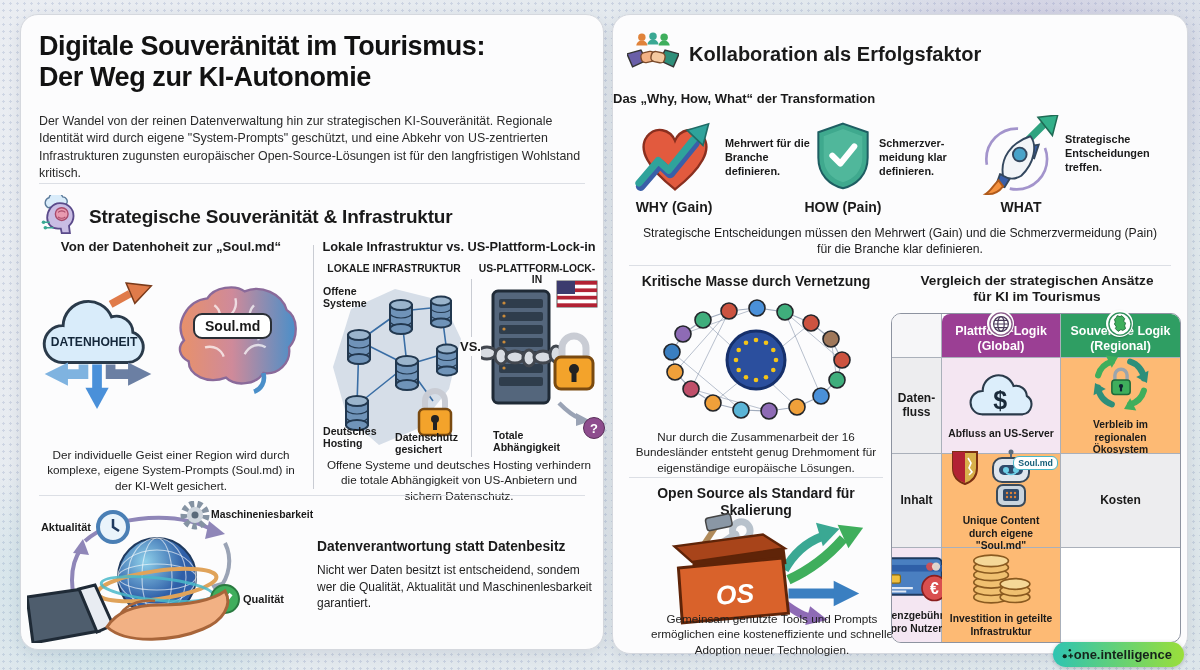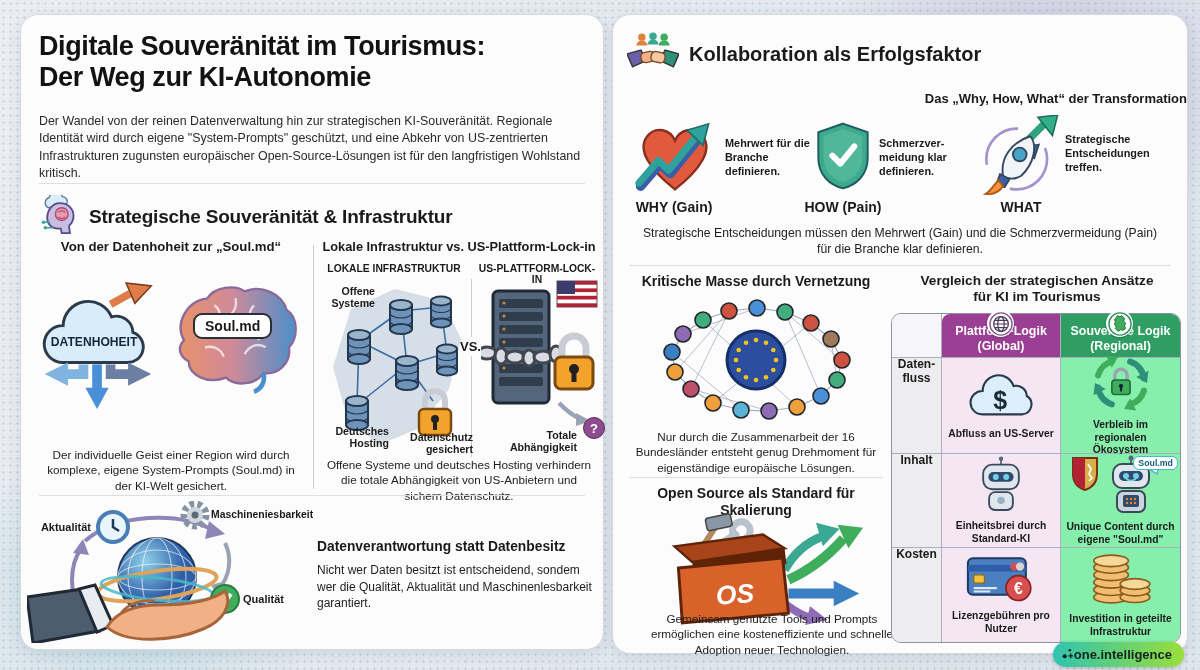--- a/index.html
+++ b/index.html
@@ -19,35 +19,35 @@
   .intro{font-size:12.4px;line-height:1.4;color:#2a2a2a}
   .sech{font-size:19px;font-weight:800;letter-spacing:-.2px}
   .h3{font-size:13.2px;font-weight:800;text-align:center;line-height:1.2}
   .h3l{font-size:13.8px;font-weight:800}
   .cap{font-size:11.7px;text-align:center;line-height:1.32;color:#1d1d1d}
   .body12{font-size:12px;line-height:1.38;color:#1d1d1d}
   .subcolh{font-size:10.3px;font-weight:800;text-align:center}
   .lab{font-size:10.6px;font-weight:800;line-height:1.15}
   .whwtext{font-size:10.9px;font-weight:800;line-height:1.28}
   .whwlabel{font-size:14px;font-weight:800;text-align:center}
-  .center{text-align:right}
+  .center{text-align:left}
   b{font-weight:400}
   .tbl{position:absolute;display:grid;grid-template-columns:50px 119px 119px;grid-template-rows:44px 96px 94px 94px;
        border:1.5px solid #8d93a0;border-radius:10px;overflow:hidden;background:#fff}
   .tbl>div{border-right:1px solid #aab0ba;border-bottom:1px solid #aab0ba}
   .tbl>div:nth-child(3n){border-right:none}
   .tbl>div:nth-child(n+10){border-bottom:none}
   .tcorner{background:#f6f6f8}
   .th{display:flex;flex-direction:column;align-items:center;justify-content:center;color:#fff;font-weight:800;font-size:12.4px;line-height:1.18;padding-top:7px;text-align:center}
   .th.purple{background:#9b3f94;border-top-left-radius:8px}
   .th.green{background:#2f9e63;border-top-right-radius:8px}
-  .tlabel{display:flex;flex-direction:column;align-items:center;background:#ededef;font-weight:800;font-size:12px;text-align:center;line-height:1.15}
+  .tlabel{display:flex;flex-direction:column;align-items:center;justify-content:center;background:#ededef;font-weight:800;font-size:12px;text-align:center;line-height:1.15}
   .tcell{display:flex;flex-direction:column;align-items:center;justify-content:center;gap:3px;padding:3px 5px;text-align:center}
   .tcell.pink{background:#f4e6f2}
-  .tcell.green{background:#86efac}
+  .tcell.green{background:#fdba74}
   .tcap{font-size:10.3px;font-weight:800;line-height:1.22}
   .hdricon{position:absolute;width:27px;height:27px;border-radius:50%;background:#fff;display:flex;align-items:center;justify-content:center;z-index:3;box-shadow:0 1px 2px rgba(0,0,0,.25)}
   .badge{position:absolute;right:16px;bottom:3px;height:25px;padding:0 12px 0 8px;border-radius:13px;
          background:linear-gradient(90deg,#2fc4b2,#9ade3a);display:flex;align-items:center;
          font-weight:800;font-size:13px;color:#15231a;box-shadow:0 1px 4px rgba(0,0,0,.22)}
   .pill{position:absolute;background:#fff;border:2.5px solid #2a2f36;border-radius:9px;font-weight:800;font-size:14px;padding:3px 10px}
   .vsmask{position:absolute;background:#fcfcfd;font-size:13px;font-weight:800;padding:2px 3px}
   .qmark{position:absolute;width:20px;height:20px;border-radius:50%;background:#8e4d8e;color:#fff;font-weight:800;font-size:13px;display:flex;align-items:center;justify-content:center;border:1.5px solid #5a2f5a}
   svg text{font-family:"Liberation Sans",sans-serif}
 </style>
@@ -494,35 +494,20 @@
             <circle cx="40" cy="42" r="2.8" fill="#123"></circle>
               <rect x="38.6" y="43" width="2.8" height="6" fill="#123"></rect>
           </svg>
         </span>
         <div class="tcap">Verbleib im regionalen Ökosystem</div>
       </div>
 
       <div class="tlabel">
         <span>Inhalt</span>
       </div>
-      <div class="tcell pink">
-        <span>
-          <svg viewBox="0 0 70 78" width="52" height="58">
-            <line x1="35" y1="5" x2="35" y2="13" stroke="#5a6a7a" stroke-width="2.5"></line>
-              <circle cx="35" cy="5" r="3" fill="#5a6a7a"></circle>
-            <rect x="11" y="13" width="48" height="33" rx="12" fill="#dfe6ee" stroke="#3a4a5a" stroke-width="2.5"></rect>
-            <rect x="18" y="23" width="34" height="13" rx="6.5" fill="#2f4a6a"></rect>
-            <circle cx="28" cy="29.5" r="4" fill="#6fd0e8"></circle>
-              <circle cx="42" cy="29.5" r="4" fill="#6fd0e8"></circle>
-            <rect x="19" y="50" width="32" height="24" rx="8" fill="#dfe6ee" stroke="#3a4a5a" stroke-width="2.5"></rect>
-            <circle cx="35" cy="61" r="5" fill="#9ab0c4"></circle>
-          </svg>
-        </span>
-        <div class="tcap">Einheitsbrei durch Standard-KI</div>
-      </div>
       <div class="tcell green" style="position:relative">
         <span>
           <svg viewBox="0 0 104 60" width="104" height="60">
             <g>
               <path d="M4 4h24v16c0 9-6 14-12 16-6-2-12-7-12-16Z" fill="#d8b04a" stroke="#7a2f12" stroke-width="2"></path>
               <path d="M4 4h12v31c-6-2-12-7-12-15Z" fill="#b22234"></path>
               <path d="M19 10l3 5-2 5 3 4-3 3" stroke="#fff" stroke-width="1.6" fill="none"></path>
             </g>
             <line x1="62" y1="4" x2="62" y2="10" stroke="#5a6a7a" stroke-width="2"></line>
               <circle cx="62" cy="4" r="2.5" fill="#5a6a7a"></circle>

